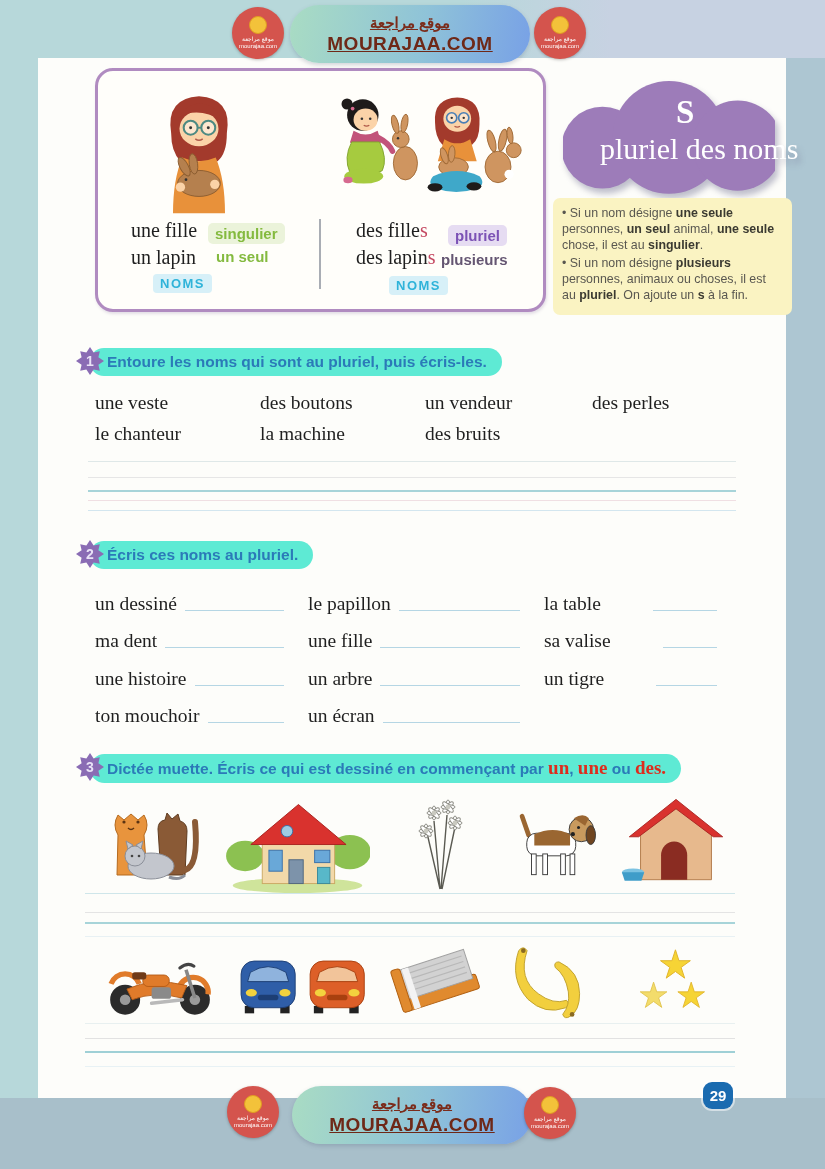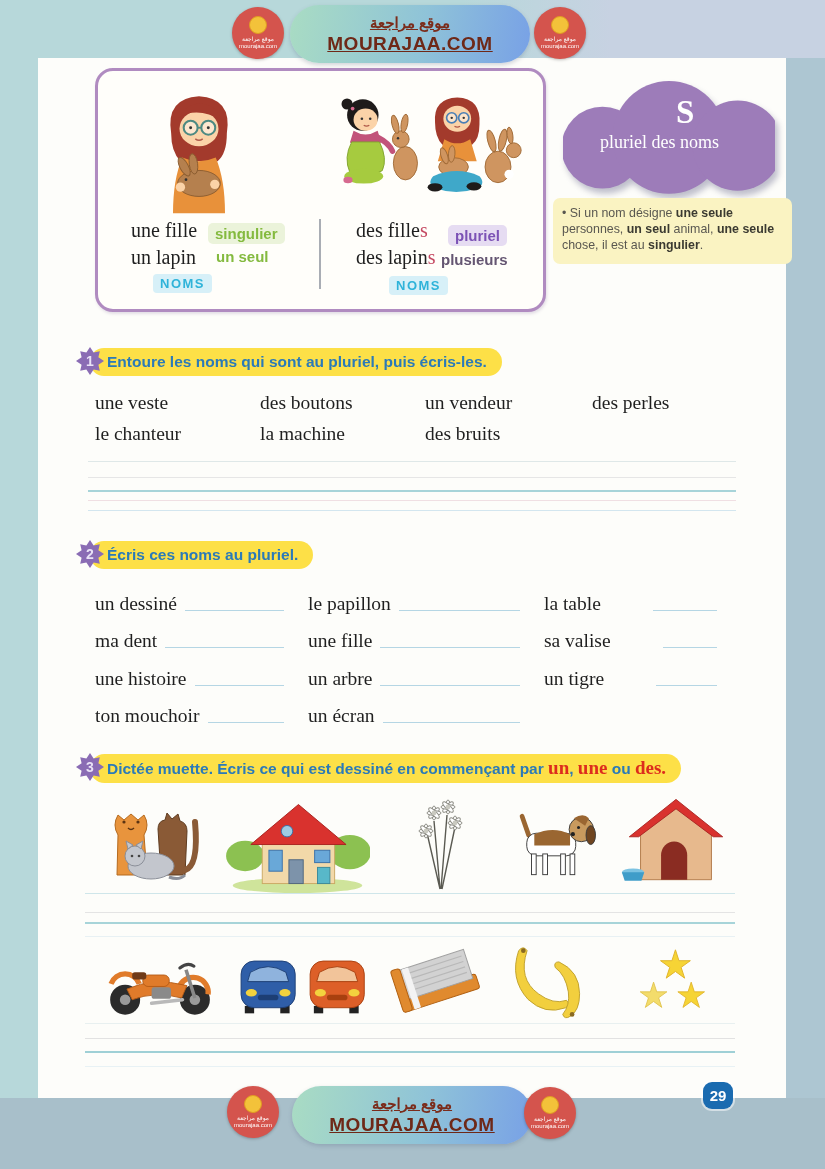--- a/index.html
+++ b/index.html
@@ -45,37 +45,37 @@
   .tag-sub-g{color:#84ba3f;font-weight:700;font-size:15px;}
   .tag-sub-p{color:#655672;font-weight:700;font-size:15px;}
   .noms-pill{color:#2fb3d9;background:#d7f0f8;font-weight:700;font-size:13px;
     letter-spacing:1.5px;padding:2px 7px;border-radius:4px;}
   .divider-v{width:2px;background:#a9adb4;}
   .hl{color:#c54a63;}
 
   
   .cloud-wrap{left:563px;top:78px;width:212px;height:128px;filter:drop-shadow(3px 5px 3px rgba(110,110,145,.45));}
   .cloud-letter{font-family:"Liberation Serif",serif;font-size:33px;font-weight:700;color:#fff;}
-  .cloud-title{font-family:"Liberation Serif",serif;font-size:18px;color:#fff;white-space:nowrap;}
+  .cloud-title{font-family:"Liberation Serif",serif;font-size:30px;color:#fff;white-space:nowrap;}
   .rules-box{
     left:553px;top:198px;width:221px;background:#faf3c2;border-radius:7px;
     padding:8px 9px;font-size:12.4px;line-height:1.27;color:#595750;
   }
   .rules-box p{margin:0 0 3px 0;}
   .rules-box .em{font-weight:700;color:#3b3a31;}
 
   
   .star{
     width:28px;height:28px;background:#8a6cb4;z-index:3;
     clip-path:polygon(100% 50%,80% 63%,85% 85%,63% 80%,50% 100%,37% 80%,15% 85%,20% 63%,0% 50%,20% 37%,15% 15%,37% 20%,50% 0%,63% 20%,85% 15%,80% 37%);
     display:flex;align-items:center;justify-content:center;
     color:#e9e2f6;font-weight:700;font-size:14px;
   }
   .ex-pill{
-    background:#fde047;border-radius:15px;color:#2b7ab8;font-weight:700;
+    background:#5eead4;border-radius:15px;color:#2b7ab8;font-weight:700;
     font-size:15.5px;line-height:20px;padding:4px 15px 4px 17px;white-space:nowrap;z-index:2;
   }
   .ex-pill .rw{font-family:"Liberation Serif",serif;color:#dd2c1d;font-size:19px;font-weight:600;}
 
   
   .ex1-grid{left:95px;top:392px;width:645px;display:grid;
     grid-template-columns:165px 165px 167px 145px;grid-auto-rows:31px;
     font-size:19.5px;}
   
   .ruleline{position:absolute;left:0;right:0;height:1px;}
@@ -206,20 +206,21 @@
     <circle cx="38" cy="68" r="40" fill="#9d7cb9"></circle>
     <circle cx="103" cy="58" r="55" fill="#9d7cb9"></circle>
     <circle cx="170" cy="66" r="44" fill="#9d7cb9"></circle>
   </svg>
   <div class="abs cloud-letter" style="left:113px;top:16px;">S</div>
   <div class="abs cloud-title" style="left:37px;top:54px;">pluriel des noms</div>
 </div>
 
 <div class="abs rules-box">
   <p><span>• Si un nom désigne </span><span class="em">une seule</span><span> personnes, </span><span class="em">un seul</span><span> animal, </span><span class="em">une seule</span><span> chose, il est au </span><span class="em">singulier</span><span>.</span></p>
+  <p><span>• Si un nom désigne </span><span class="em">plusieurs</span><span> personnes, animaux ou choses, il est au </span><span class="em">pluriel</span><span>. On ajoute un </span><span class="em">s</span><span> à la fin.</span></p>
 </div>
 
 <div class="abs star" style="left:76px;top:347px;">
   <span>1</span>
 </div>
 <div class="abs ex-pill" style="left:90px;top:348px;">Entoure les noms qui sont au pluriel, puis écris-les.</div>
 
 <div class="abs ex1-grid serif">
   <span>une veste</span>
   <span>des boutons</span>

